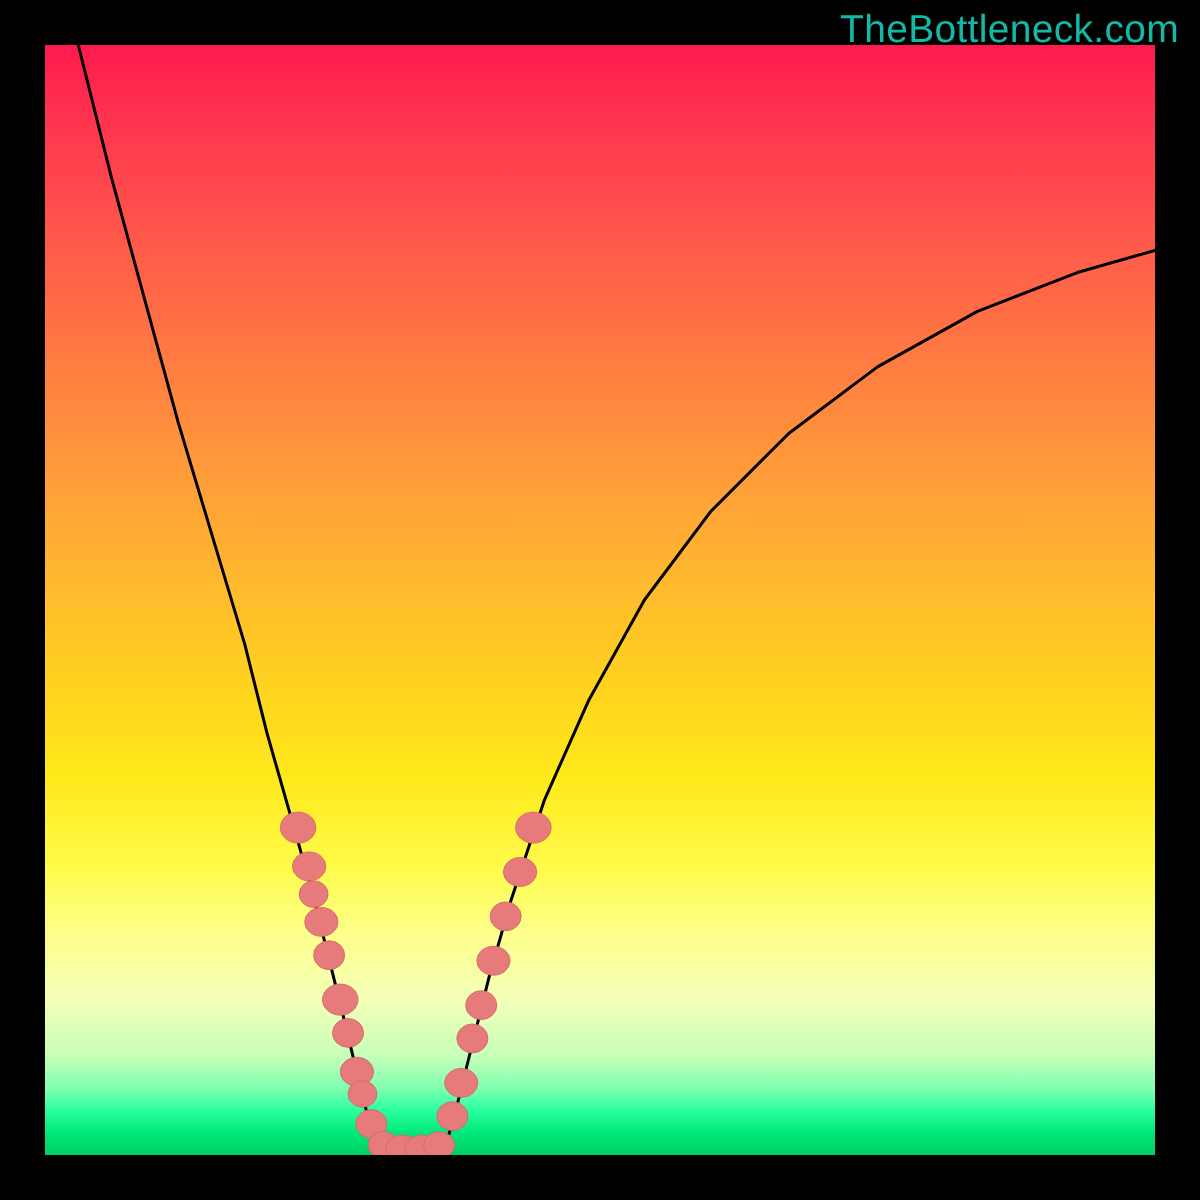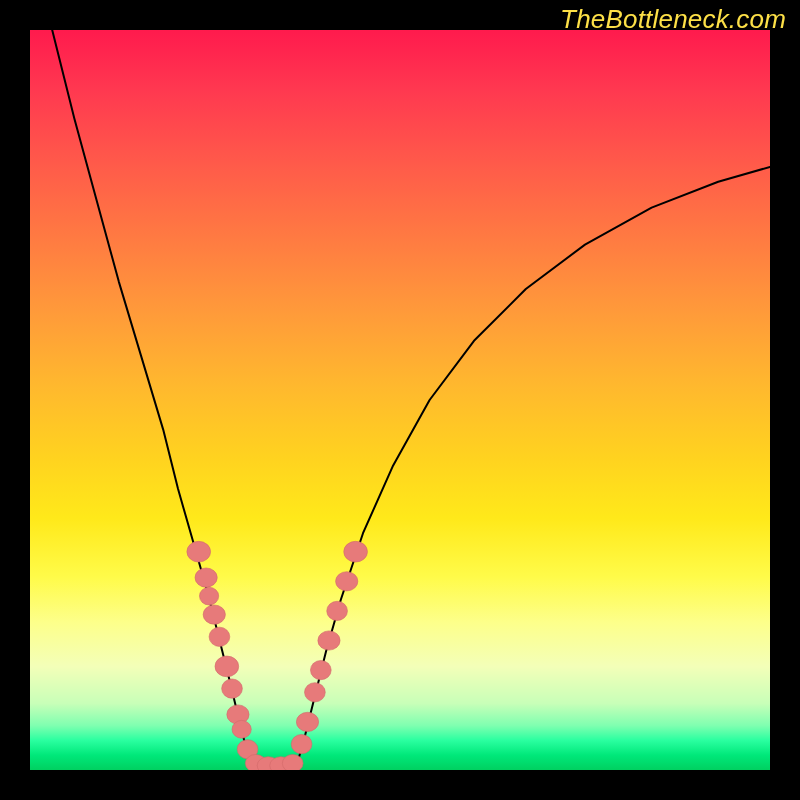--- a/index.html
+++ b/index.html
@@ -41,26 +41,25 @@
       #7fffb0 94%,
       #2affa0 96%,
       #00e87a 98%,
       #00d060 100%
     );
   }
   .watermark {
     position: absolute;
     top: 4px;
     right: 14px;
-    color: #fde047;
+    color: #14b8a6;
     font-size: 26px;
     font-weight: 400;
     letter-spacing: 0.2px;
     z-index: 20;
-    font-style: italic;
   }
   svg.curves {
     position: absolute;
     top: 0;
     left: 0;
     width: 740px;
     height: 740px;
     z-index: 5;
   }
   .bead {

